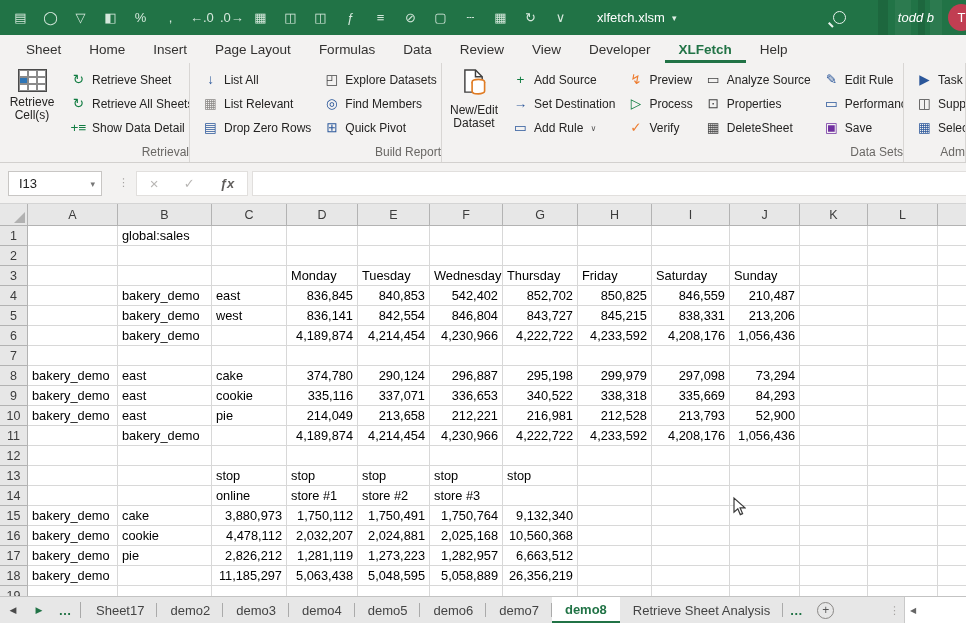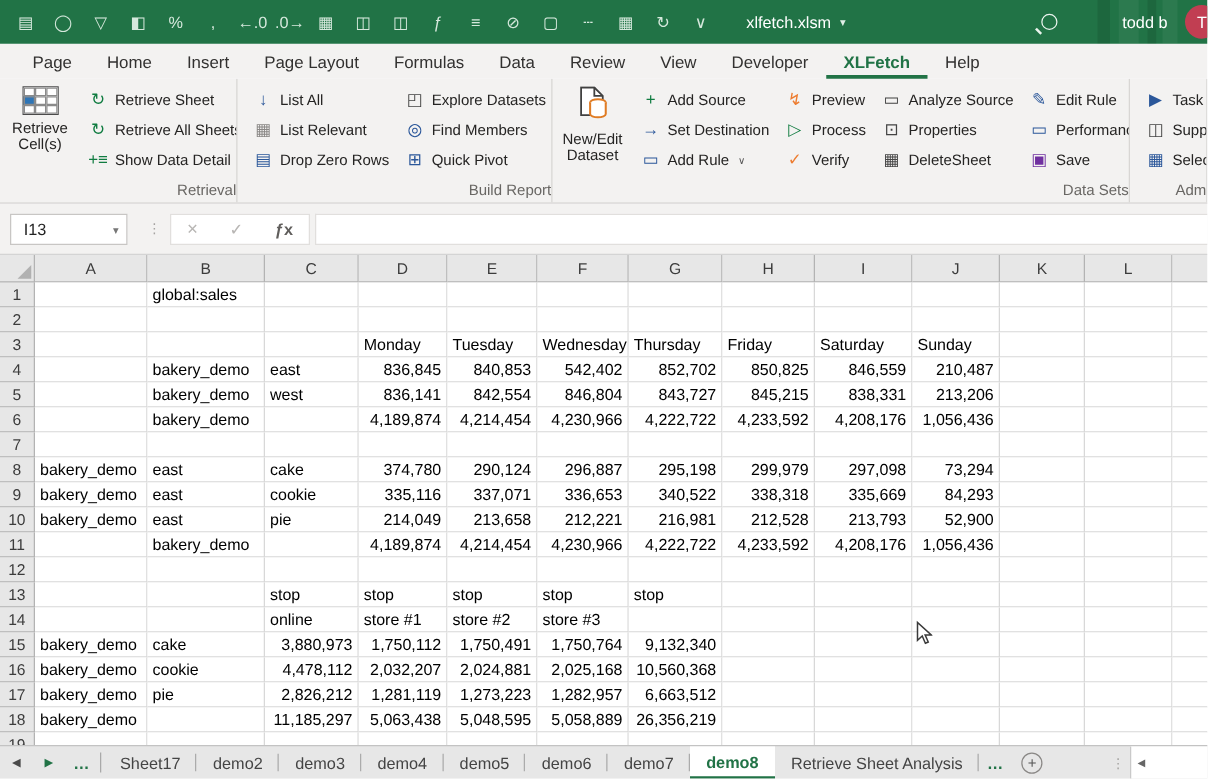--- a/index.html
+++ b/index.html
@@ -11,21 +11,21 @@
   .titlebar { height:35px; background:#217346; position:relative; display:flex; align-items:center; overflow:hidden; }
   .tb-stripe { position:absolute; top:0; bottom:0; background:rgba(0,0,0,0.10); }
   .tb-stripe.lt { background:rgba(255,255,255,0.05); }
   .qat { display:flex; align-items:center; padding-left:10px; gap:9px; position:relative; z-index:2; }
   .qat-ic { width:21px; text-align:center; font-size:13px; color:#d9ead f; color:#d5e8dc; white-space:nowrap; cursor:default; }
   .doc-title { position:absolute; left:597px; top:0; height:35px; display:flex; align-items:center; gap:7px; color:#fff; font-size:13px; z-index:2; }
   .doc-caret { font-size:9px; color:#e0efe6; }
   .tb-right { position:absolute; right:0; top:0; height:35px; display:flex; align-items:center; z-index:2; }
   .search-ic { width:13px; height:13px; border:1.6px solid #eaf4ee; border-radius:50%; position:relative; margin-right:52px; }
   .search-ic::after { content:""; position:absolute; width:6px; height:1.6px; background:#eaf4ee; left:-6px; top:12px; transform:rotate(45deg); }
-  .user-name { color:#fff; font-size:13px; margin-right:14px; white-space:nowrap; }
+  .user-name { color:#fff; font-size:13px; margin-right:14px; white-space:nowrap;font-style:italic; }
   .avatar { width:27px; height:27px; border-radius:50%; background:#c13e52; color:#fff; font-size:13px; display:flex; align-items:center; justify-content:center; margin-right:-9px; }
 
   
   .ribbon-tabs { height:28px; background:#f3f2f1; display:flex; align-items:stretch; padding-left:12px; }
   .rtab { padding:0 14px; font-size:13.5px; color:#323130; display:flex; align-items:center; white-space:nowrap; }
   .rtab.active { color:#217346; font-weight:bold; box-shadow: inset 0 -3px 0 #217346; }
 
   
   .ribbon { height:100px; background:#f3f2f1; display:flex; border-bottom:1px solid #d2d0ce; overflow:hidden; white-space:nowrap; }
   .rgroup { display:flex; flex-direction:column; border-right:1px solid #d8d6d4; overflow:hidden; flex:none; }
@@ -43,21 +43,21 @@
   .rcaret { font-size:8px; color:#555; margin-left:2px; }
 
   
   .formula-bar { height:41px; background:#f3f2f1; position:relative; border-bottom:1px solid #d4d4d4; }
   .name-box { position:absolute; left:8px; top:8px; width:94px; height:25px; background:#fff; border:1px solid #c8c6c4; display:flex; align-items:center; font-size:13px; color:#222; padding:0 6px 0 10px; }
   .name-caret { margin-left:auto; font-size:9px; color:#777; }
   .fb-dots { position:absolute; left:118px; top:13px; color:#a5a3a1; font-size:11px; letter-spacing:1px; }
   .fx-group { position:absolute; left:136px; top:8px; width:112px; height:25px; background:#fff; border:1px solid #e1dfdd; display:flex; align-items:center; justify-content:space-around; }
   .fx-cancel { color:#b8b6b4; font-size:15px; }
   .fx-enter { color:#b8b6b4; font-size:13px; }
-  .fx-fx { color:#605e5c; font-size:13px; font-weight:bold; }
+  .fx-fx { color:#605e5c; font-size:13px; font-style:italic; font-weight:bold; }
   .formula-input { position:absolute; left:252px; top:8px; right:0; height:25px; background:#fff; border:1px solid #e1dfdd; border-right:none; font-size:13px; padding:0 6px; color:#222; display:flex; align-items:center; }
 
   
   .grid-wrap { height:392px; overflow:hidden; background:#fff; }
   .grid { display:grid; grid-template-rows:22px repeat(19,20px); }
   .gh { background:#e7e7e7; border-right:1px solid #b3b3b3; border-bottom:1px solid #b3b3b3; color:#3c3c3c; font-size:12.5px; display:flex; align-items:center; justify-content:center; }
   .corner { position:relative; }
   .tri { position:absolute; right:2px; bottom:2px; width:0; height:0; border-left:11px solid transparent; border-bottom:11px solid #b1b1b1; }
   .gc { background:#fff; border-right:1px solid #d8d8d8; border-bottom:1px solid #d8d8d8; font-size:12.8px; color:#000; padding:0 4px; display:flex; align-items:center; white-space:nowrap; overflow:hidden; }
   .gc.num { justify-content:flex-end; }
@@ -117,21 +117,21 @@
       <span class="doc-caret">▾</span>
     </div>
     <div class="tb-right">
       <span class="search-ic"></span>
       <span class="user-name">todd b</span>
       <span class="avatar">T</span>
     </div>
   </div>
 
   <div class="ribbon-tabs">
-      <div class="rtab">Page</div>
+      <div class="rtab">Sheet</div>
       <div class="rtab">Home</div>
       <div class="rtab">Insert</div>
       <div class="rtab">Page Layout</div>
       <div class="rtab">Formulas</div>
       <div class="rtab">Data</div>
       <div class="rtab">Review</div>
       <div class="rtab">View</div>
       <div class="rtab">Developer</div>
       <div class="rtab active">XLFetch</div>
       <div class="rtab">Help</div>

